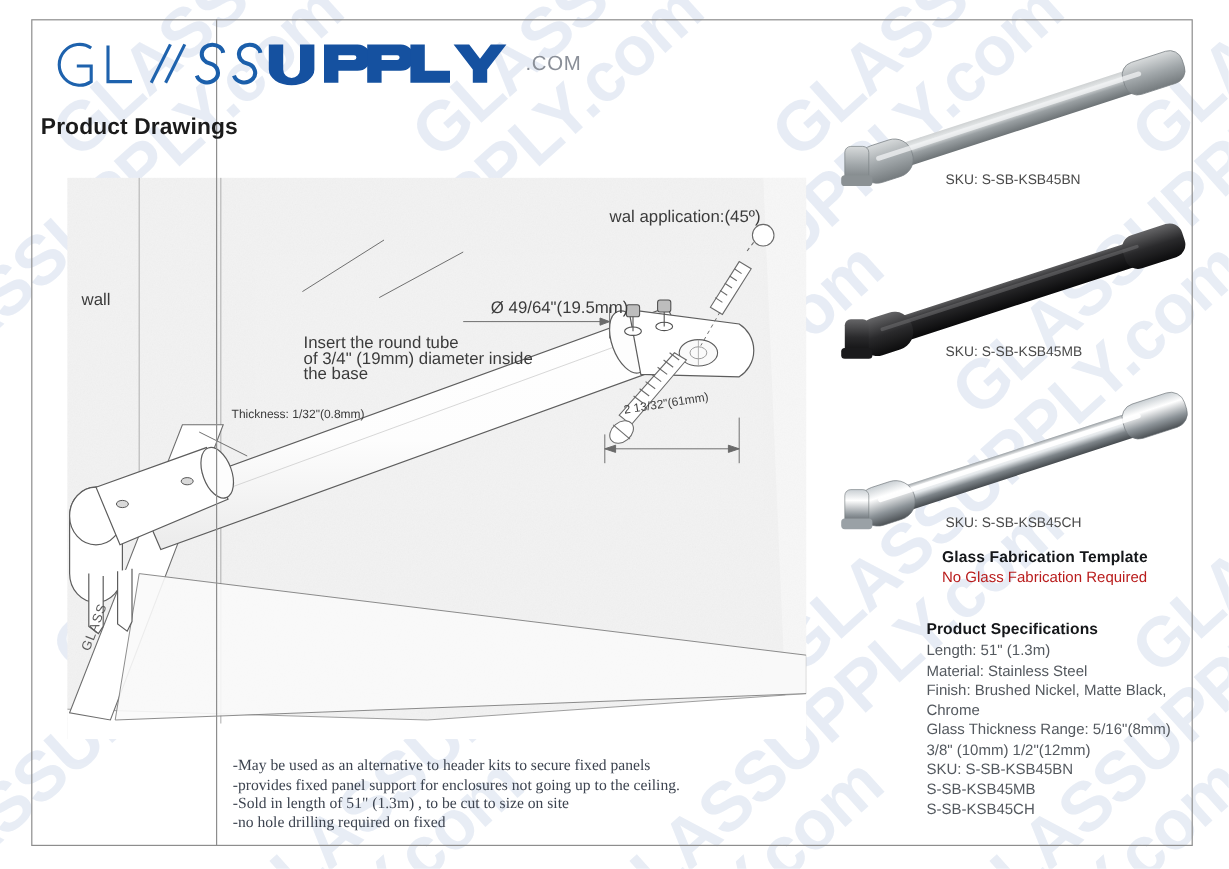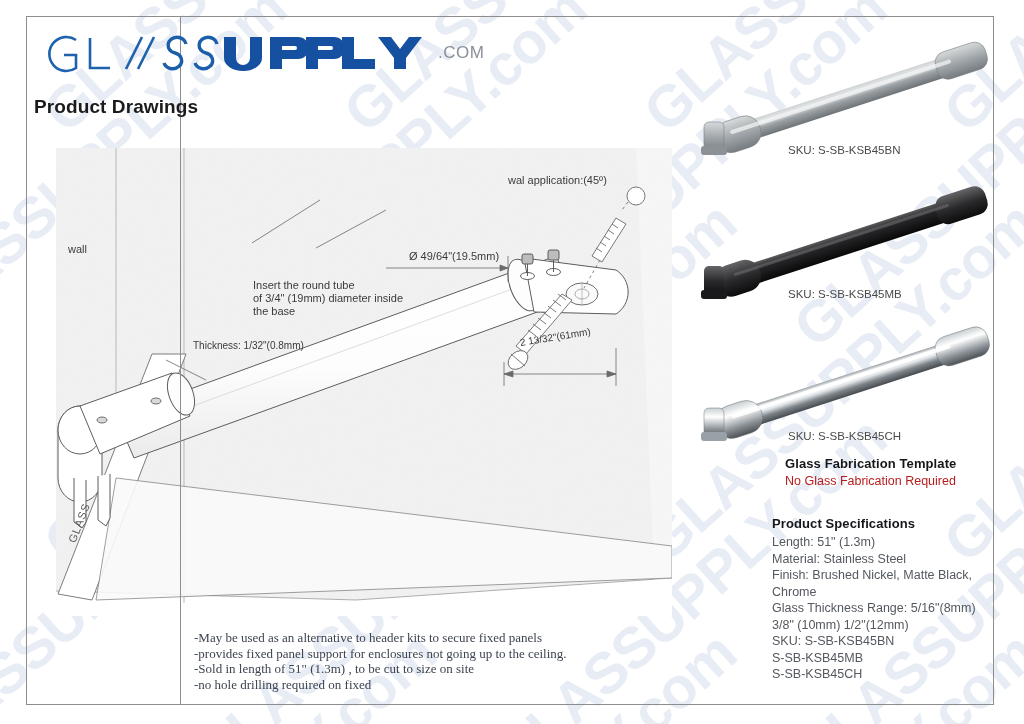--- a/index.html
+++ b/index.html
@@ -80,21 +80,21 @@
     overflow:hidden;
   }
   .drawing-area .paper{
     position:absolute;inset:0;
     background:#f2f2f2;
   }
   .drawing-area svg{position:absolute;left:0;top:0;}
 
   .ann{
     position:absolute;
-    font-size:11px;
+    font-size:14px;
     color:#3b3b3b;
     line-height:13px;
     white-space:pre;
     z-index:5;
   }
   .ann.small{font-size:10px;}
 
   
   .bullets{
     position:absolute;

